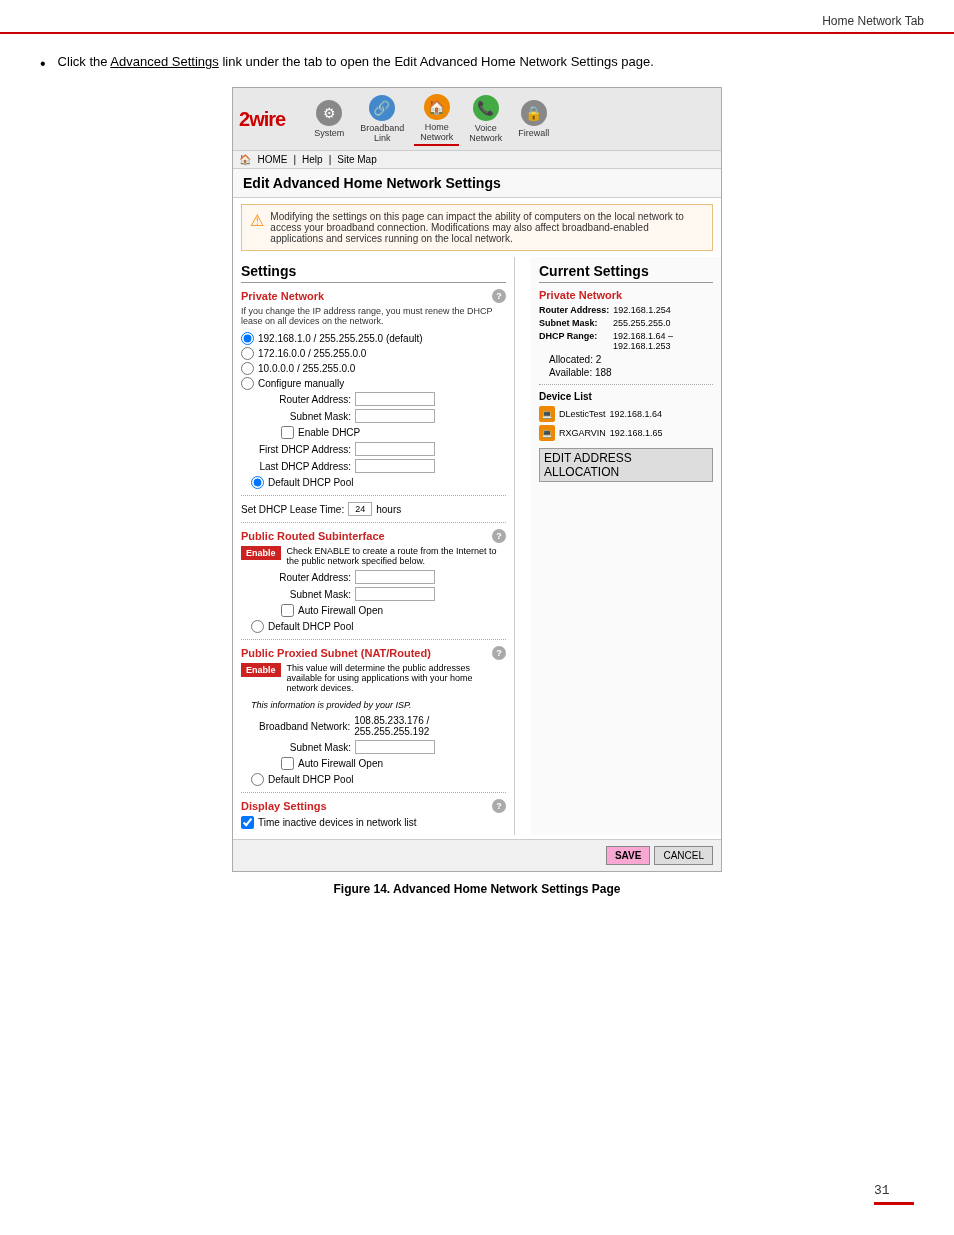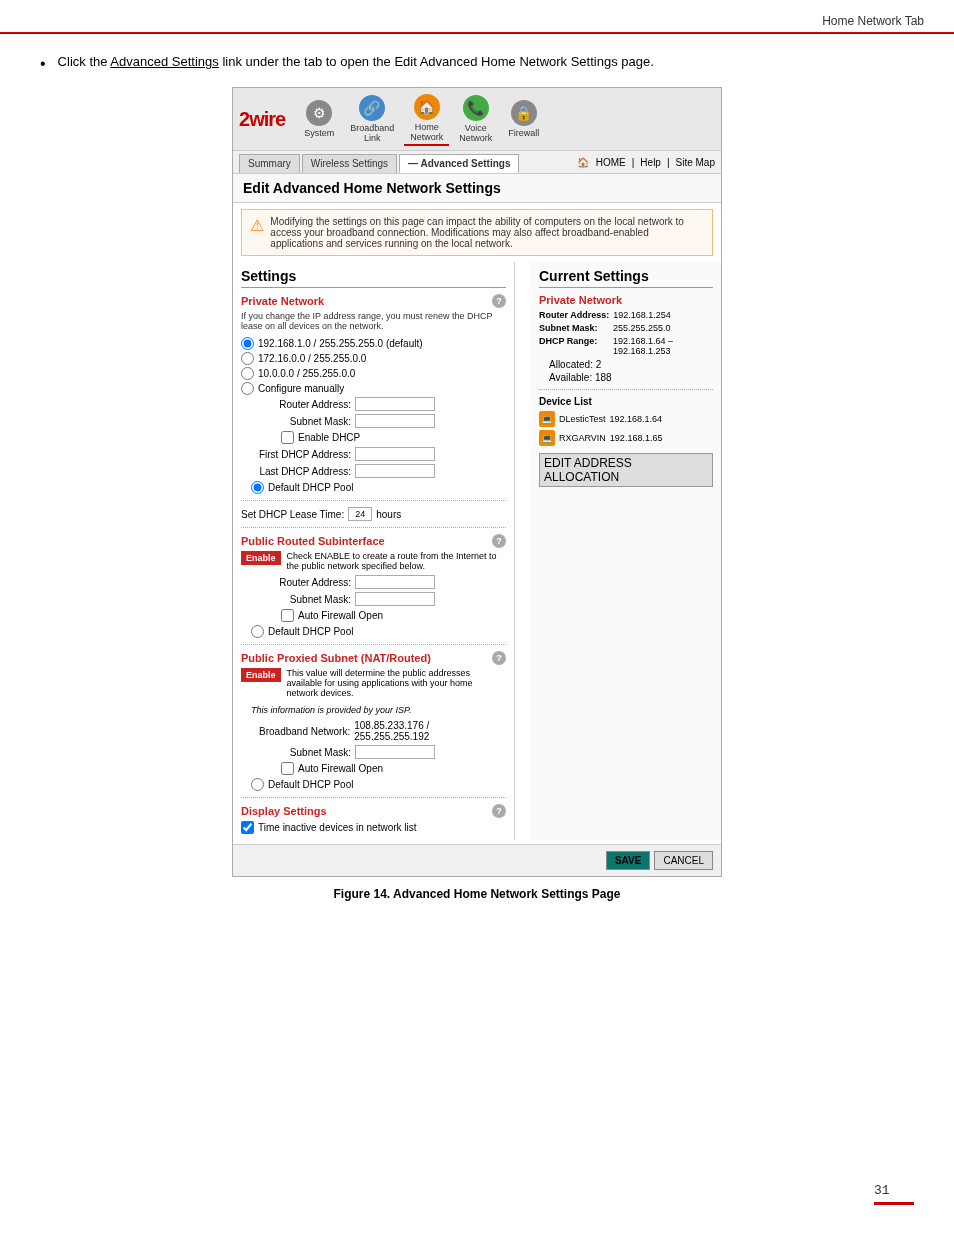--- a/index.html
+++ b/index.html
@@ -45,21 +45,21 @@
       background: #fff;
     }
 
     
     .toolbar {
       background: #e8e8e8;
       border-bottom: 1px solid #ccc;
       display: flex;
       align-items: center;
       padding: 4px 6px;
-      gap: 5px;
+      gap: 15px;
     }
     .logo-2wire {
       font-size: 20px;
       font-weight: bold;
       color: #cc0000;
       font-family: Arial Black, sans-serif;
       margin-right: 8px;
       letter-spacing: -1px;
     }
     .logo-2wire span { color: #cc0000; }
@@ -366,21 +366,21 @@
     
     .action-buttons {
       display: flex;
       justify-content: flex-end;
       gap: 4px;
       padding: 6px 8px;
       border-top: 1px solid #ccc;
       background: #f0f0f0;
     }
     .btn-save {
-      background: #0f766e;
+      background: #f9a8d4;
       border: 1px solid #888;
       font-size: 10px;
       font-weight: bold;
       padding: 3px 8px;
       cursor: pointer;
     }
     .btn-cancel {
       background: #ddd;
       border: 1px solid #888;
       font-size: 10px;
@@ -464,25 +464,20 @@
           <span>Voice<br>Network</span>
         </div>
         <div class="toolbar-icon-item">
           <div class="icon-circle icon-gray">🔒</div>
           <span>Firewall</span>
         </div>
       </div>
     </div>
 
     <div class="nav-tabs">
-      <div class="nav-tabs-left">
-        <div class="nav-tab">Summary</div>
-        <div class="nav-tab">Wireless Settings</div>
-        <div class="nav-tab active">— Advanced Settings</div>
-      </div>
       <div class="nav-tabs-right">
         <span>🏠</span>
         <a href="#">HOME</a>
         <span>|</span>
         <a href="#">Help</a>
         <span>|</span>
         <a href="#">Site Map</a>
       </div>
     </div>
 

